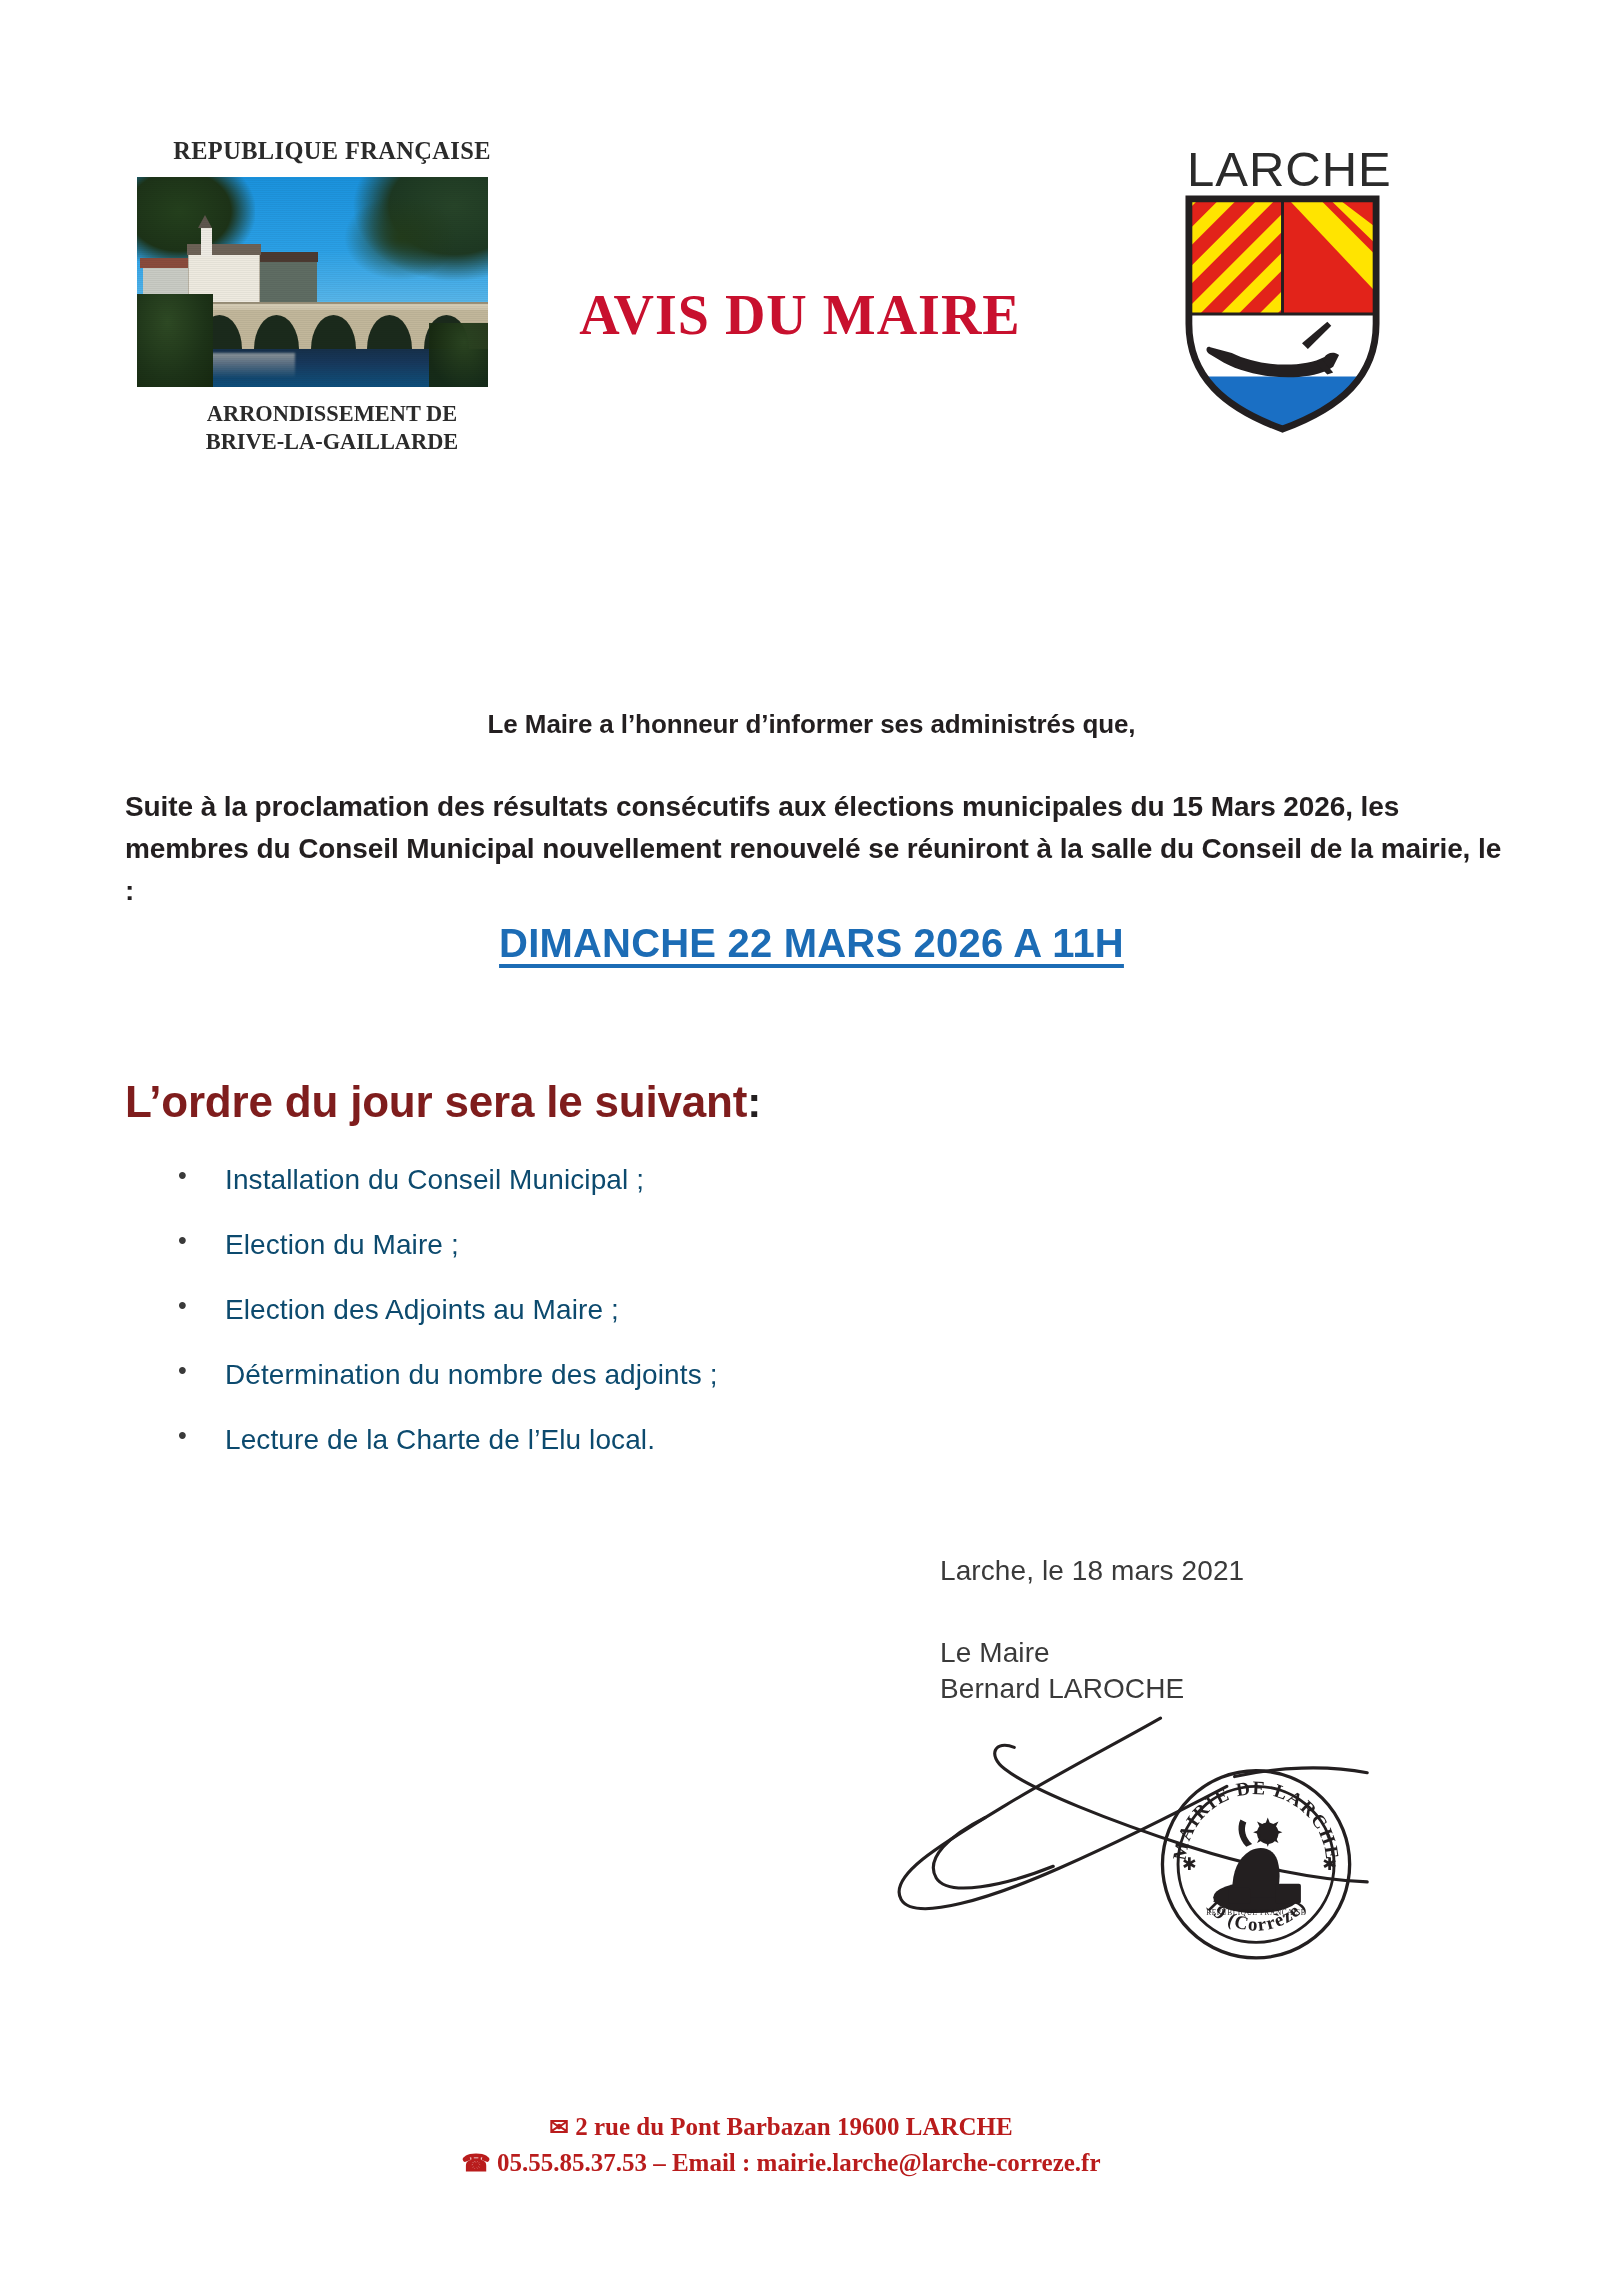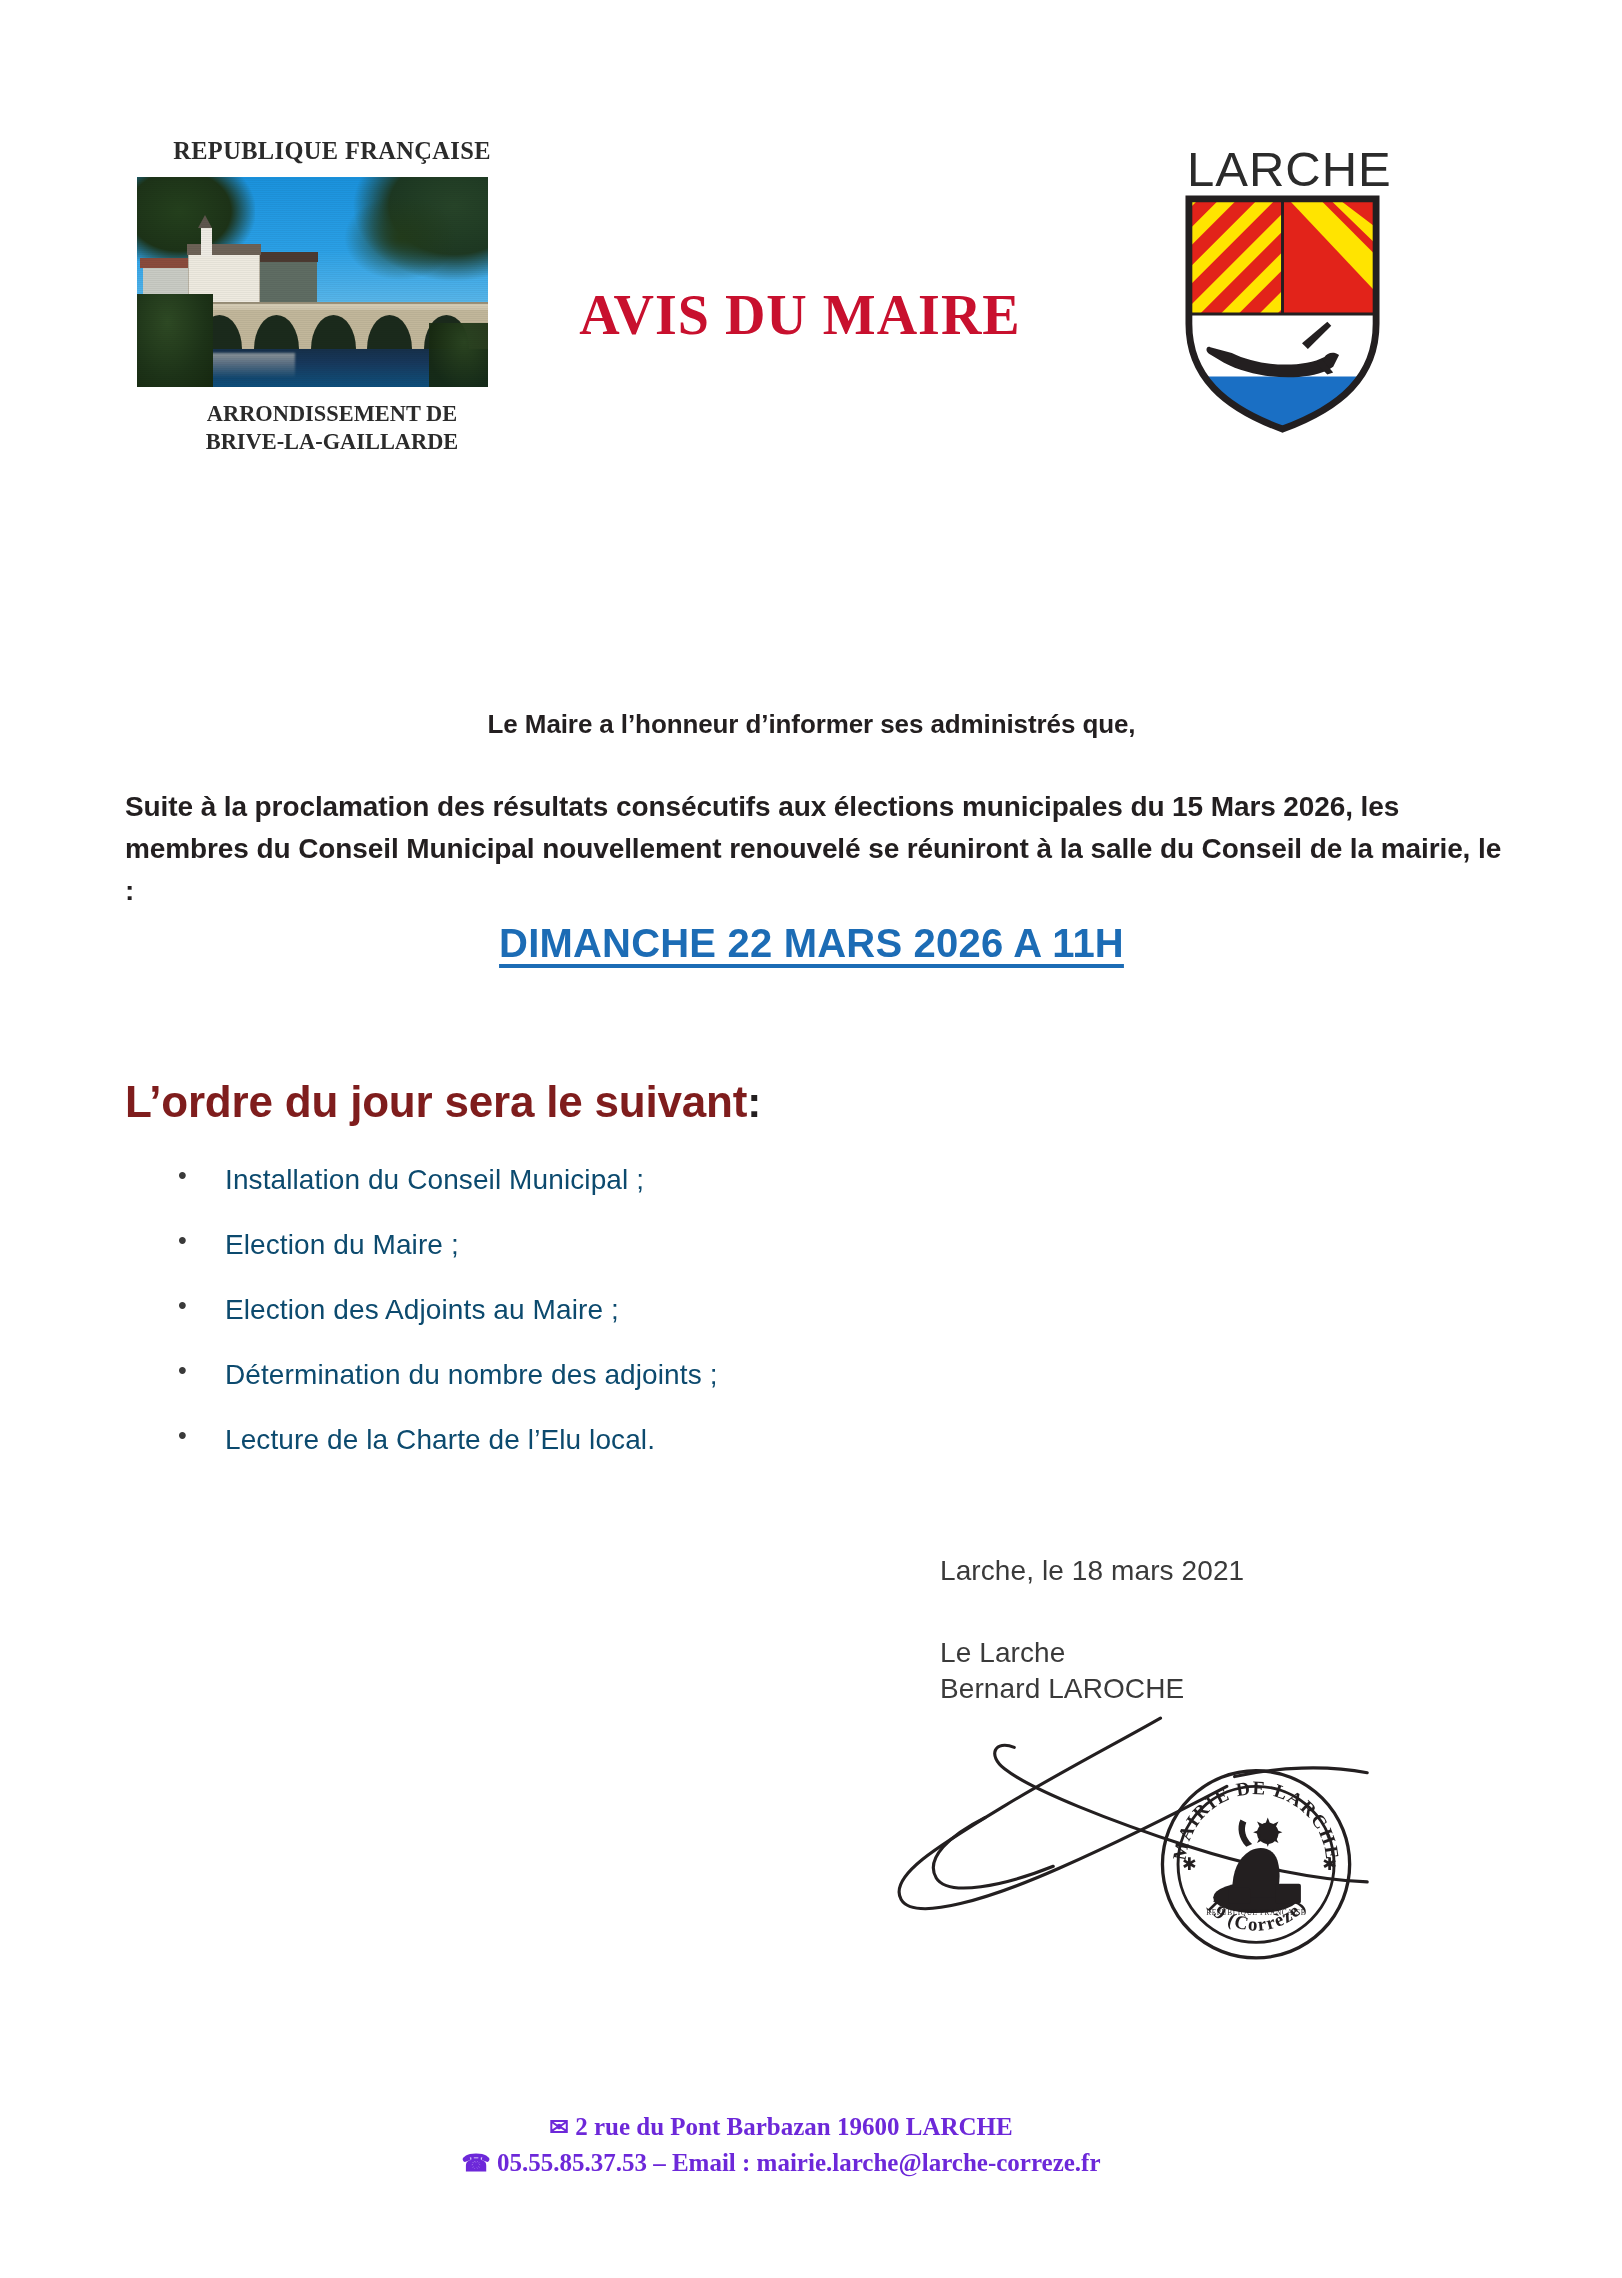--- a/index.html
+++ b/index.html
@@ -242,21 +242,21 @@
 
   
   .footer {
     position: absolute;
     left: 0; top: 2109px; width: 1562px;
     text-align: center;
     font-family: "Liberation Serif", serif;
     font-weight: bold;
     font-size: 25px;
     line-height: 1.42;
-    color: #6d28d9;
+    color: #b91c1c;
   }
   .footer .ico { font-size: 23.4px; }
 </style>
 </head>
 <body>
 
 <div class="page">
 
   <div class="header">
 
@@ -355,21 +355,21 @@
     <li>Installation du Conseil Municipal ;</li>
     <li>Election du Maire ;</li>
     <li>Election des Adjoints au Maire ;</li>
     <li>Détermination du nombre des adjoints ;</li>
     <li>Lecture de la Charte de l’Elu local.</li>
   </ul>
 
   <div class="sig-date">Larche, le 18 mars 2021</div>
 
   <div class="sig-role">
-    <div>Le Larche</div>
+    <div>Le Maire</div>
     <div>Bernard LAROCHE</div>
   </div>
 
   <div class="sig-art">
     <svg width="507" height="293" viewBox="0 0 520 300" aria-hidden="true">
 
       <g fill="none" stroke="#231f20" stroke-width="3.2" stroke-linecap="round">
         <path d="M300 6 C258 30 196 62 140 96 C74 136 20 168 34 192
                  C48 216 128 190 196 160 C264 130 330 96 368 76"></path>
         <path d="M150 36 C130 28 122 44 140 58 C168 80 250 112 330 138

